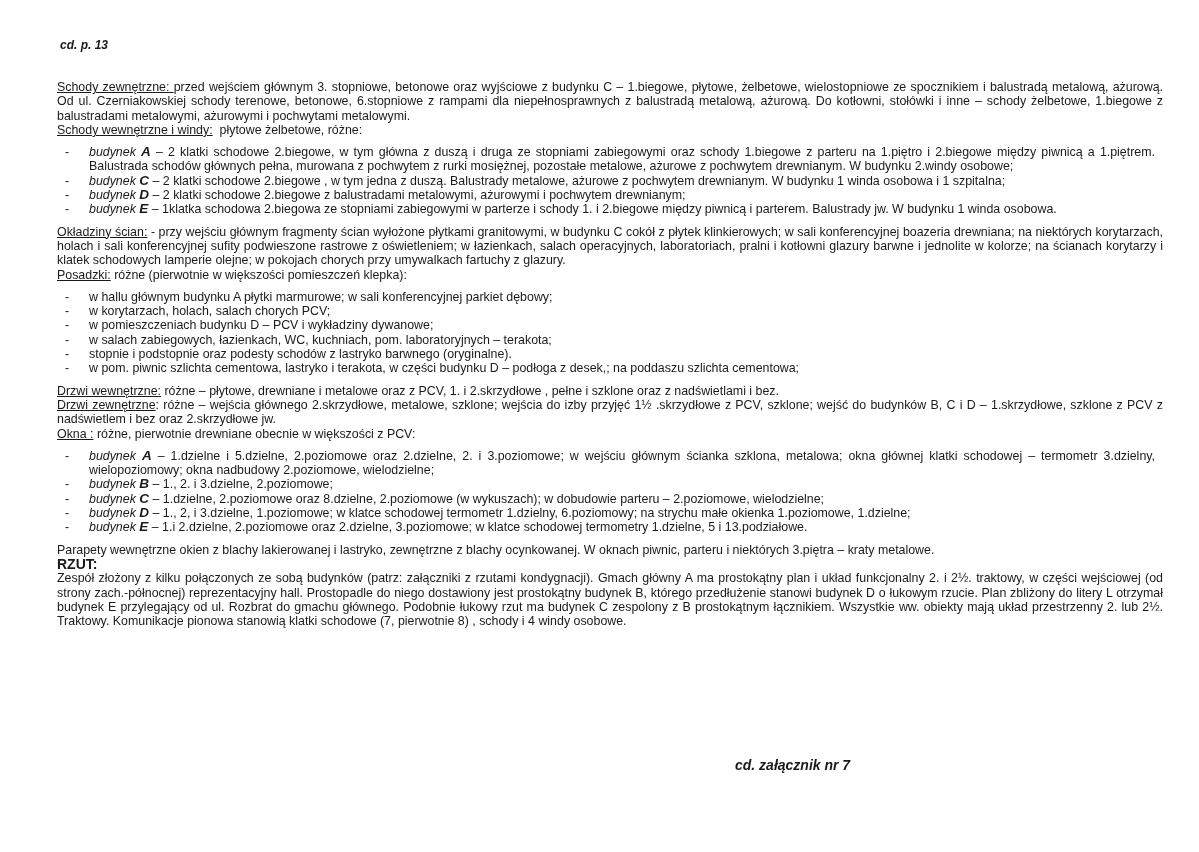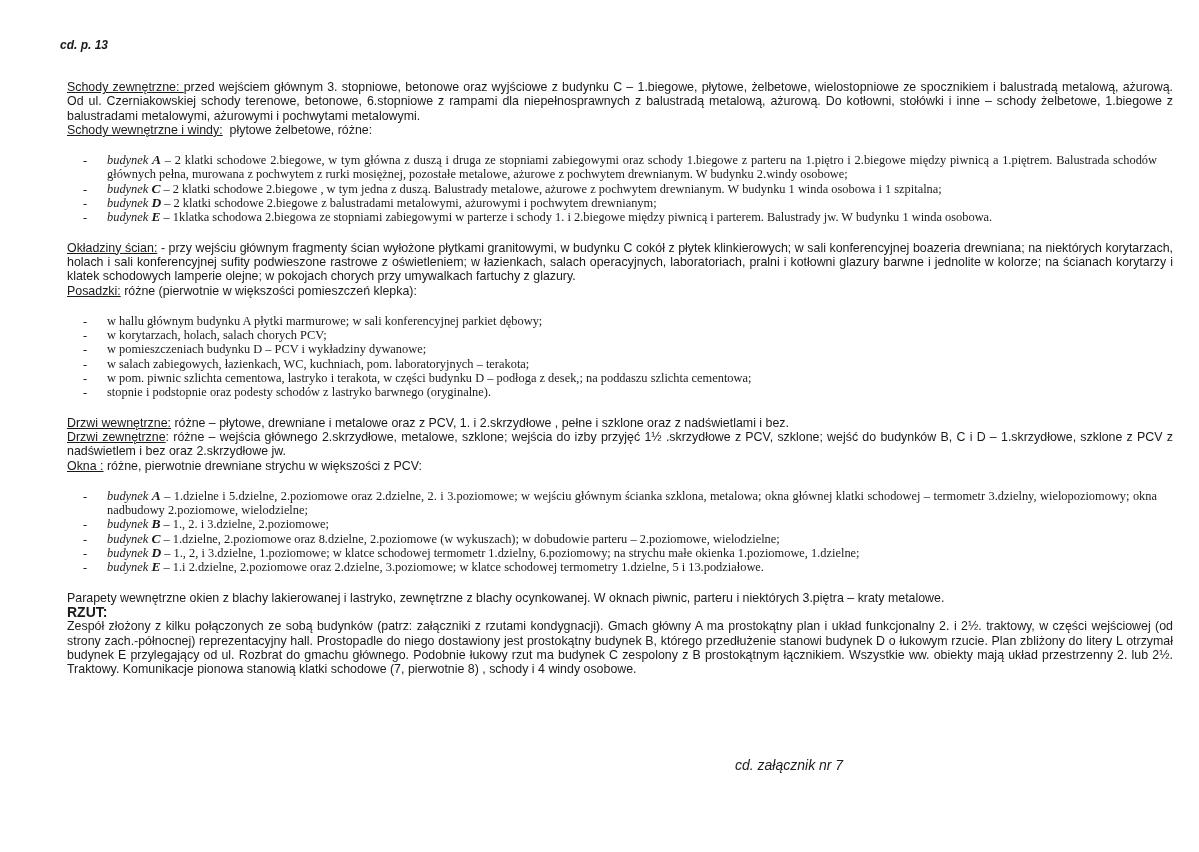--- a/index.html
+++ b/index.html
@@ -5,31 +5,31 @@
   html, body { margin: 0; padding: 0; }
   body {
     width: 1199px; height: 852px; background: #ffffff; color: #1a1a1a;
     font-family: "Liberation Sans", sans-serif; font-size: 12.4px; line-height: 14.3px;
     position: relative; overflow: hidden;
   }
   .heading-top {
     position: absolute; left: 60px; top: 38px; font-weight: bold; font-style: italic;
     font-size: 12px;
   }
-  .content { position: absolute; left: 67px; top: 80px; width: 1106px; }
+  .content { position: absolute; left: 57px; top: 80px; width: 1106px; }
   p { margin: 0; text-align: justify; }
   .u { text-decoration: underline; }
-  ul.dash { list-style: none; margin: 16px; padding: 0; font-family: Liberation Serif, serif; }
+  ul.dash { list-style: none; margin: 8px; padding: 0; }
   ul.dash li { position: relative; padding-left: 24px; text-align: justify; }
   ul.dash li::before { content: "-"; position: absolute; left: 0; top: 0; }
   .bld { font-style: italic; }
   .bld b { font-style: italic; font-weight: bold; font-size: 13.5px; }
   .rzut-title { font-weight: bold; font-size: 14px; margin-top: 0; }
   .footer-note {
-    position: absolute; left: 735px; top: 758px; font-weight: normal; font-style: italic; font-size: 14px;
+    position: absolute; left: 735px; top: 758px; font-weight: bold; font-style: italic; font-size: 14px;
   }
 </style>
 </head>
 <body>
 
 <div class="heading-top">cd. p. 13</div>
 
 <div class="content">
 
   <p><span class="u">Schody zewnętrzne: </span><span>przed wejściem głównym 3. stopniowe, betonowe oraz wyjściowe z budynku C – 1.biegowe, płytowe, żelbetowe, wielostopniowe ze spocznikiem i balustradą metalową, ażurową. Od ul. Czerniakowskiej schody terenowe, betonowe, 6.stopniowe z rampami dla niepełnosprawnych z balustradą metalową, ażurową. Do kotłowni, stołówki i inne – schody żelbetowe, 1.biegowe z balustradami metalowymi, ażurowymi i pochwytami metalowymi.</span></p>
@@ -43,29 +43,29 @@
   </ul>
 
   <p><span class="u">Okładziny ścian:</span><span>  - przy wejściu głównym fragmenty ścian wyłożone płytkami granitowymi, w budynku C cokół z płytek klinkierowych; w sali konferencyjnej boazeria drewniana; na niektórych korytarzach, holach i sali konferencyjnej sufity podwieszone rastrowe z oświetleniem; w łazienkach, salach operacyjnych, laboratoriach, pralni i kotłowni glazury barwne i jednolite w kolorze; na ścianach korytarzy i klatek schodowych lamperie olejne; w pokojach chorych przy umywalkach fartuchy z glazury.</span></p>
 
   <p><span class="u">Posadzki:</span><span> różne (pierwotnie w większości pomieszczeń klepka):</span></p>
   <ul class="dash">
     <li>w hallu głównym budynku A płytki marmurowe; w sali konferencyjnej parkiet dębowy;</li>
     <li>w korytarzach, holach, salach chorych PCV;</li>
     <li>w pomieszczeniach budynku D – PCV i wykładziny dywanowe;</li>
     <li>w salach zabiegowych, łazienkach, WC, kuchniach, pom. laboratoryjnych – terakota;</li>
+    <li>stopnie i podstopnie oraz podesty schodów z lastryko barwnego (oryginalne).</li>
     <li>w pom. piwnic szlichta cementowa, lastryko i terakota, w części budynku D – podłoga z desek,; na poddaszu szlichta cementowa;</li>
-    <li>stopnie i podstopnie oraz podesty schodów z lastryko barwnego (oryginalne).</li>
   </ul>
 
   <p><span class="u">Drzwi wewnętrzne:</span><span> różne – płytowe, drewniane i metalowe oraz z PCV, 1. i 2.skrzydłowe , pełne i szklone oraz z nadświetlami i bez.</span></p>
 
   <p><span class="u">Drzwi zewnętrzne</span><span>: różne – wejścia głównego 2.skrzydłowe, metalowe, szklone; wejścia do izby przyjęć 1½ .skrzydłowe z PCV, szklone; wejść do budynków B, C i D – 1.skrzydłowe, szklone z PCV z nadświetlem i bez oraz 2.skrzydłowe jw.</span></p>
 
-  <p><span class="u">Okna :</span><span> różne,  pierwotnie drewniane strychu w większości z PCV:</span></p>
+  <p><span class="u">Okna :</span><span> różne,  pierwotnie drewniane obecnie w większości z PCV:</span></p>
   <ul class="dash">
     <li><span class="bld"><span>budynek </span><b>A</b></span><span> – 1.dzielne i 5.dzielne, 2.poziomowe oraz 2.dzielne, 2. i 3.poziomowe; w wejściu głównym ścianka szklona, metalowa; okna głównej klatki schodowej – termometr 3.dzielny, wielopoziomowy; okna nadbudowy 2.poziomowe, wielodzielne;</span></li>
     <li><span class="bld"><span>budynek </span><b>B</b></span><span> – 1., 2. i 3.dzielne, 2.poziomowe;</span></li>
     <li><span class="bld"><span>budynek </span><b>C</b></span><span> – 1.dzielne, 2.poziomowe oraz 8.dzielne, 2.poziomowe (w wykuszach); w dobudowie parteru – 2.poziomowe, wielodzielne;</span></li>
     <li><span class="bld"><span>budynek </span><b>D</b></span><span> – 1., 2, i 3.dzielne, 1.poziomowe; w klatce schodowej termometr 1.dzielny, 6.poziomowy; na strychu małe okienka 1.poziomowe, 1.dzielne;</span></li>
     <li><span class="bld"><span>budynek </span><b>E</b></span><span> – 1.i 2.dzielne, 2.poziomowe oraz 2.dzielne, 3.poziomowe; w klatce schodowej termometry 1.dzielne, 5 i 13.podziałowe.</span></li>
   </ul>
 
   <p>Parapety wewnętrzne okien z blachy lakierowanej i lastryko, zewnętrzne z blachy ocynkowanej. W oknach piwnic, parteru i niektórych 3.piętra – kraty metalowe.</p>
 

